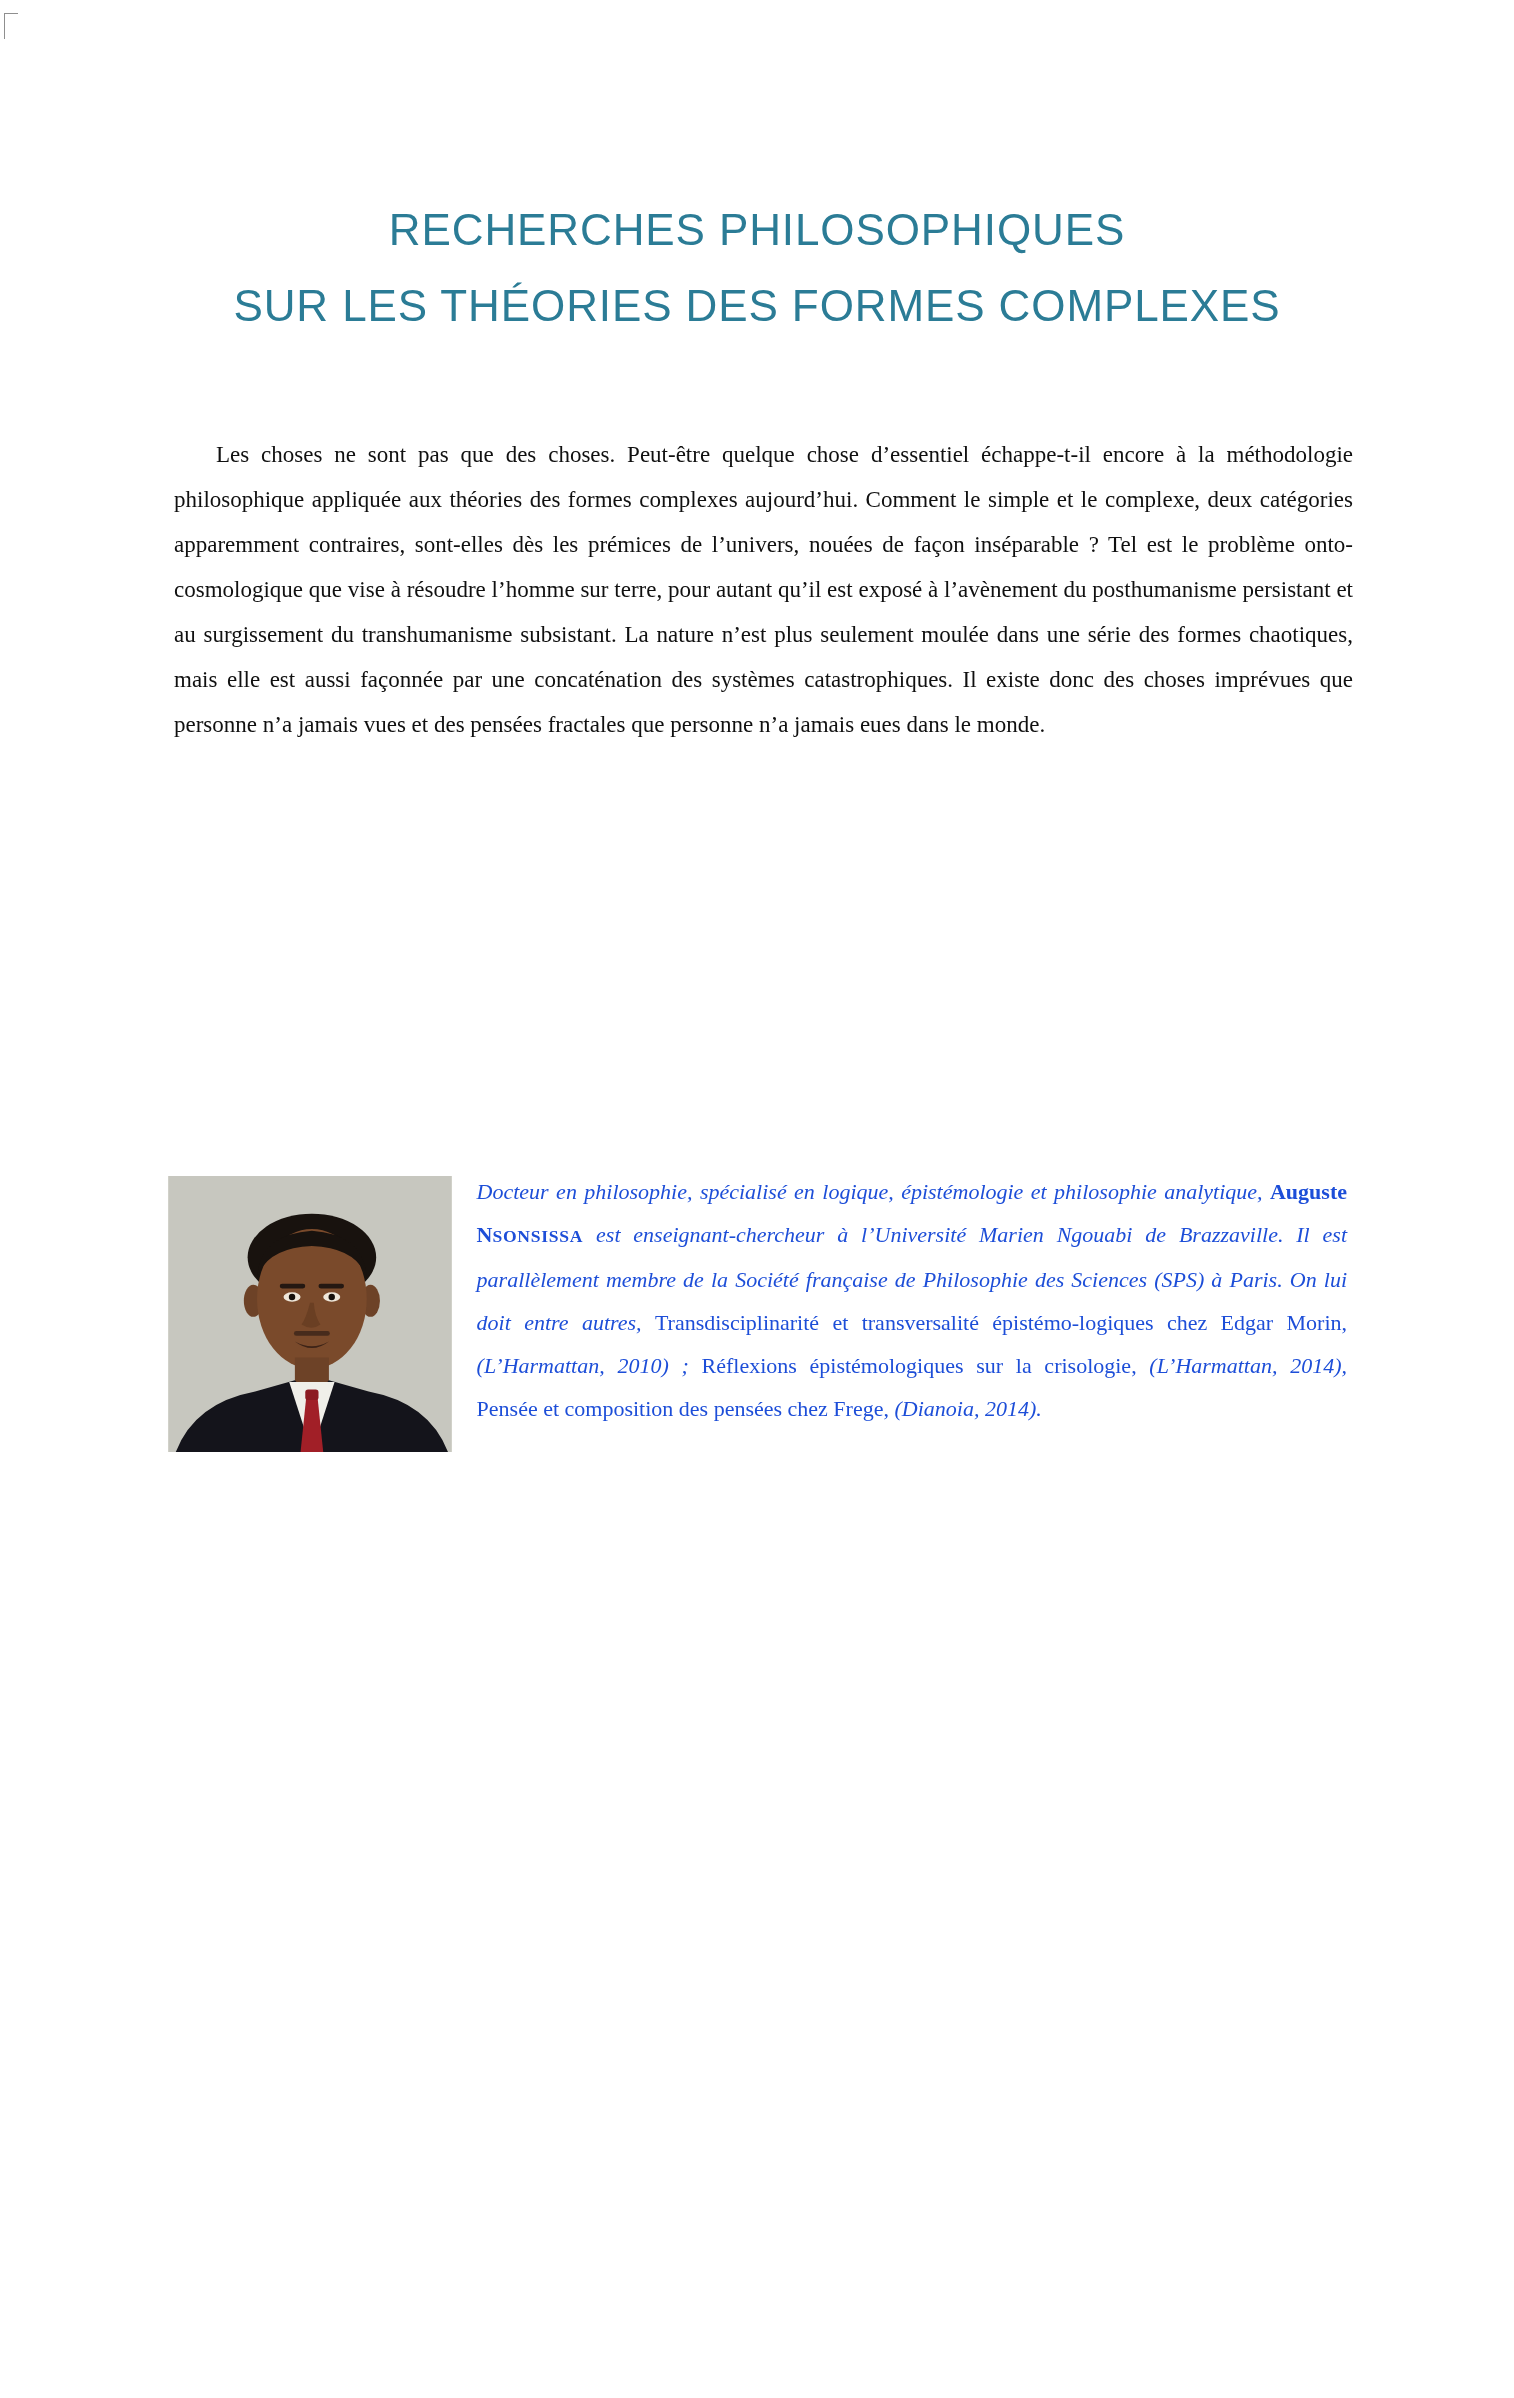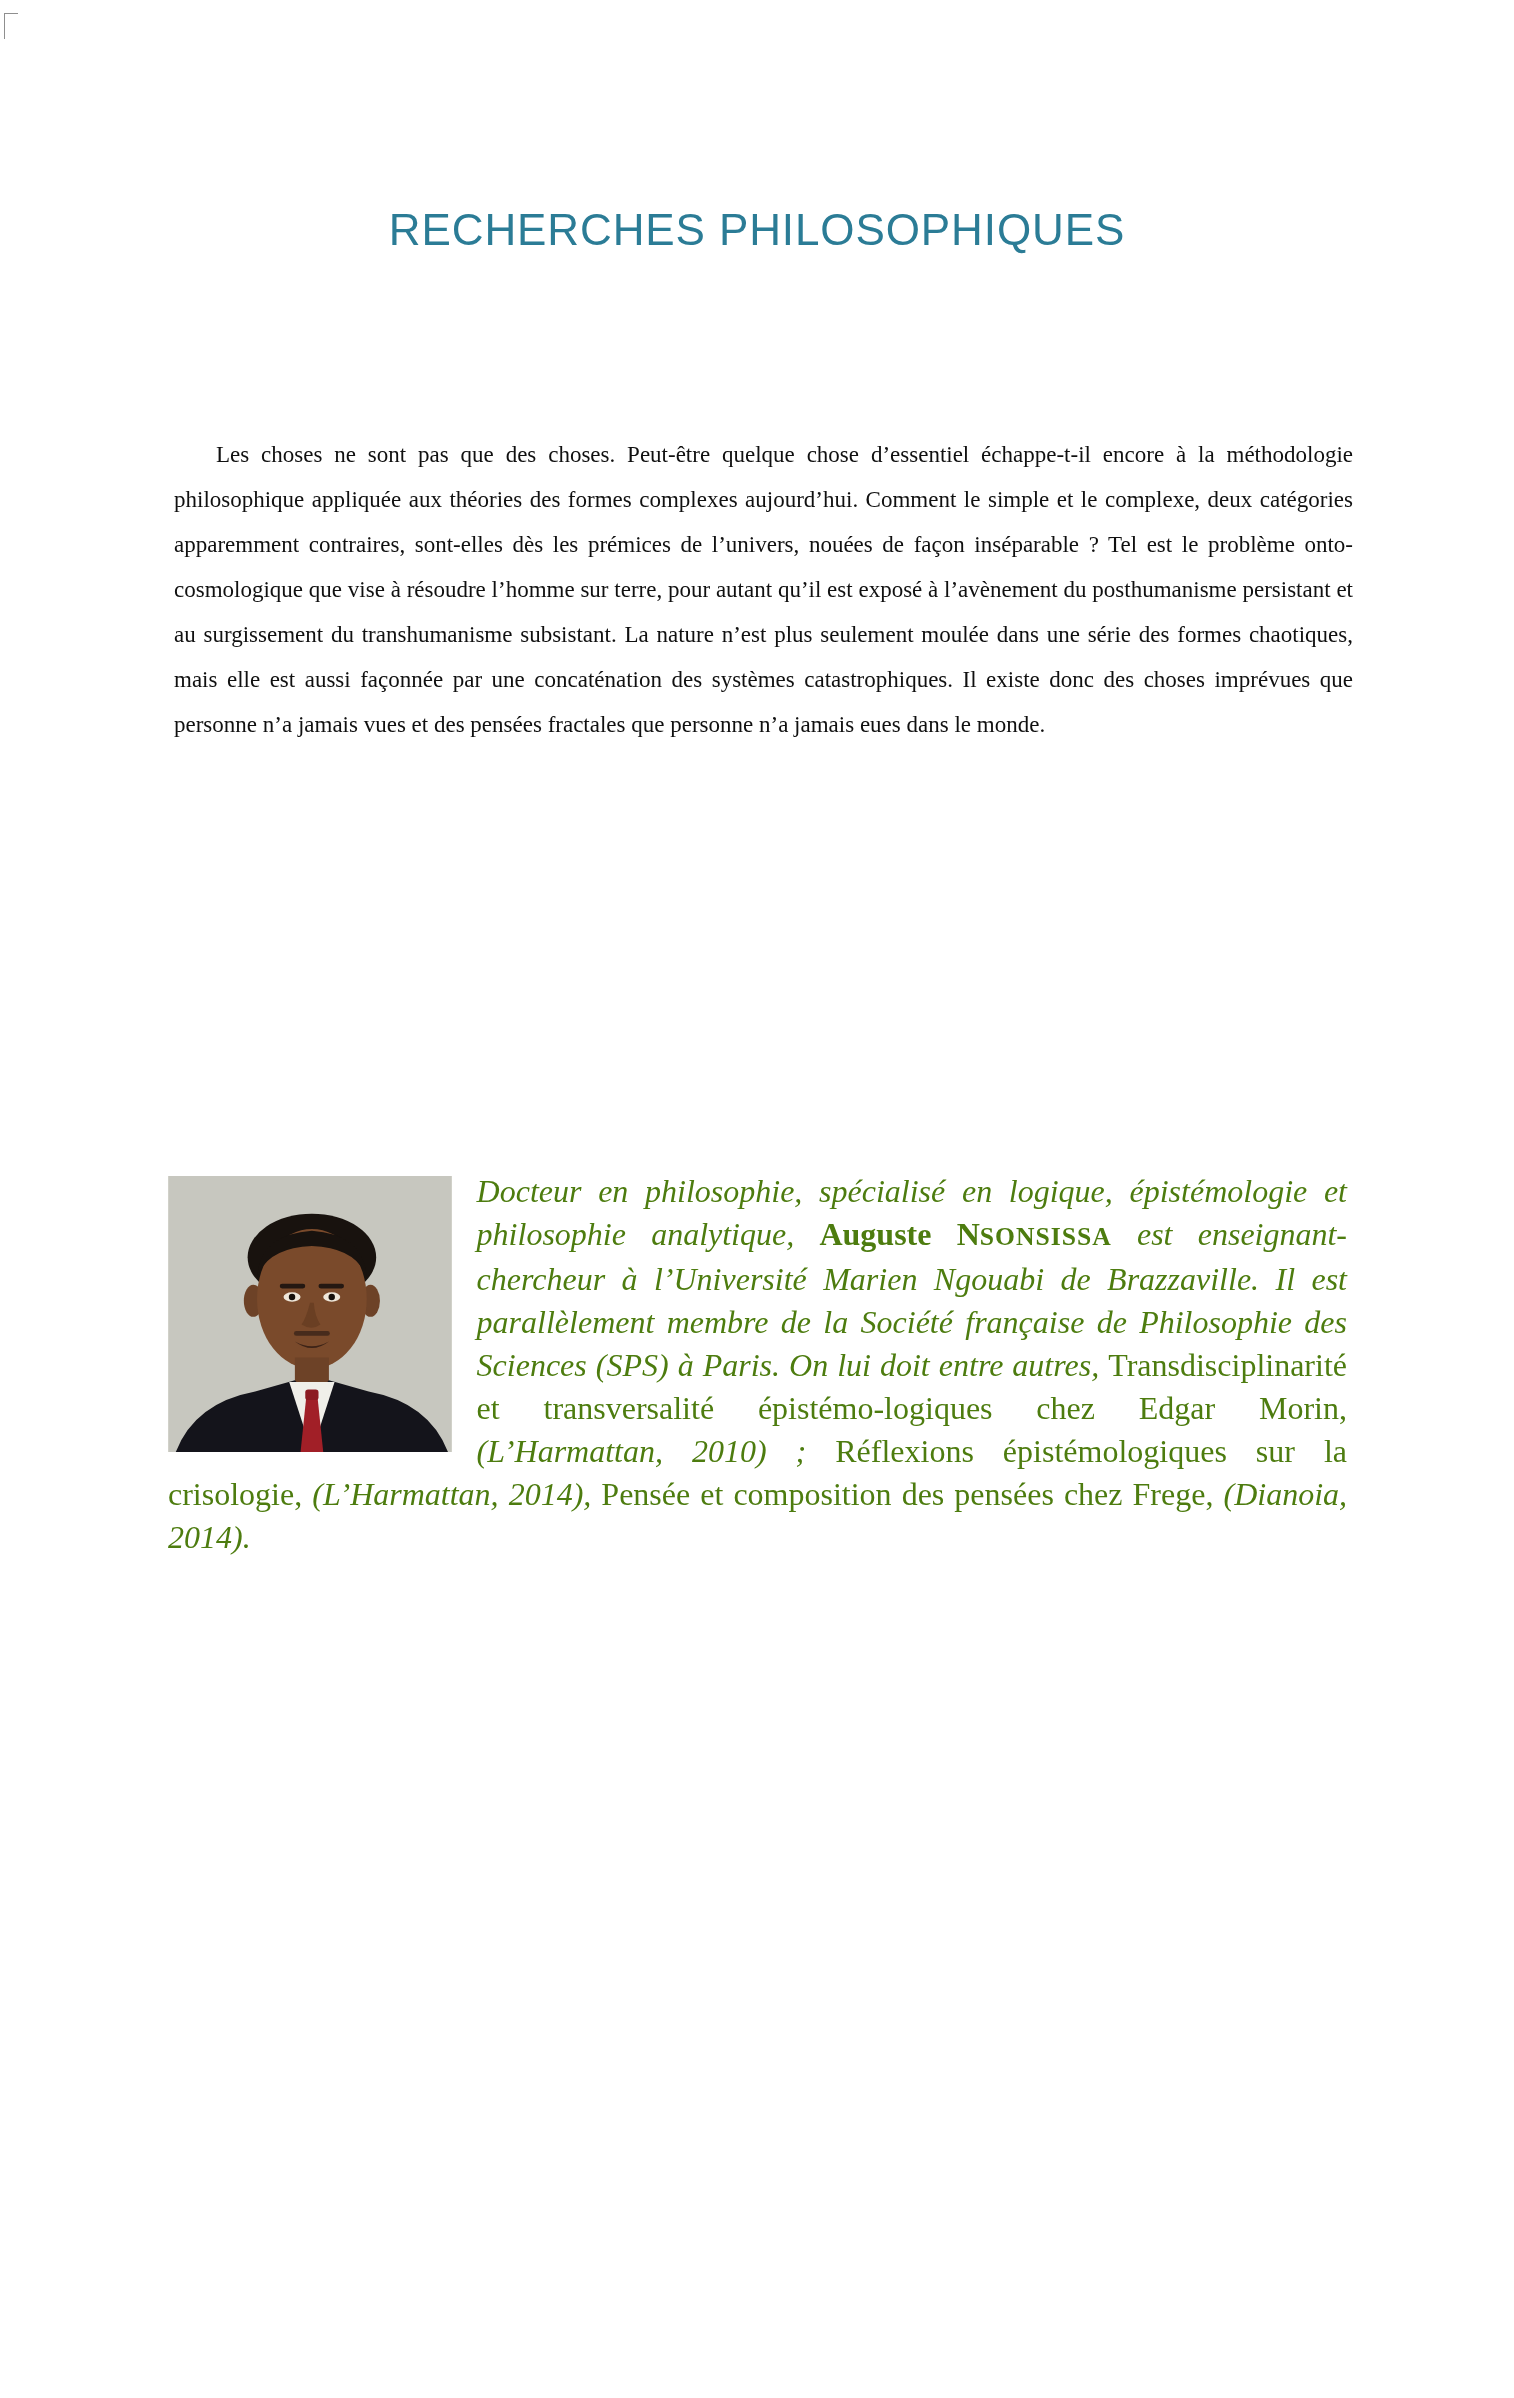--- a/index.html
+++ b/index.html
@@ -44,24 +44,24 @@
     text-align: justify;
     text-indent: 42px;
     color: #101010;
   }
 
   .bio {
     position: absolute;
     left: 168px; top: 1170px;
     width: 1179px;
     font-family: "Liberation Serif", serif;
-    font-size: 32px;
+    font-size: 22px;
     line-height: 43px;
     text-align: justify;
-    color: #4d7c0f;
+    color: #1d4ed8;
   }
   .photo {
     float: left;
     width: 284px; height: 276px;
     margin: 5.7px 24.6px 7.6px 0;
     display: block;
   }
   .seg-italic { font-style: italic; }
   .seg-roman  { font-style: normal; }
   .seg-bold   { font-style: normal; font-weight: 700; }
@@ -121,20 +121,21 @@
 </style>
 </head>
 <body>
 
 <div class="page">
 
   <div class="crop-mark"></div>
 
   <header class="title-block">
     <div>RECHERCHES PHILOSOPHIQUES</div>
+    <div>SUR LES THÉORIES DES FORMES COMPLEXES</div>
   </header>
 
   <p class="synopsis">Les choses ne sont pas que des choses. Peut-être quelque chose d’essentiel échappe-t-il encore à la méthodologie philosophique appliquée aux théories des formes complexes aujourd’hui. Comment le simple et le complexe, deux catégories apparemment contraires, sont-elles dès les prémices de l’univers, nouées de façon inséparable ? Tel est le problème onto-cosmologique que vise à résoudre l’homme sur terre, pour autant qu’il est exposé à l’avènement du posthumanisme persistant et au surgissement du transhumanisme subsistant. La nature n’est plus seulement moulée dans une série des formes chaotiques, mais elle est aussi façonnée par une concaténation des systèmes catastrophiques. Il existe donc des choses imprévues que personne n’a jamais vues et des pensées fractales que personne n’a jamais eues dans le monde.</p>
 
   <section class="bio">
     <svg class="photo" viewBox="0 0 300 292" xmlns="http://www.w3.org/2000/svg" role="img">
       <rect width="300" height="292" fill="#cdccc4"></rect>
       <rect width="300" height="292" fill="#b9b8b0" opacity="0.25"></rect>
 
       <ellipse cx="152" cy="86" rx="68" ry="46" fill="#18120e"></ellipse>

